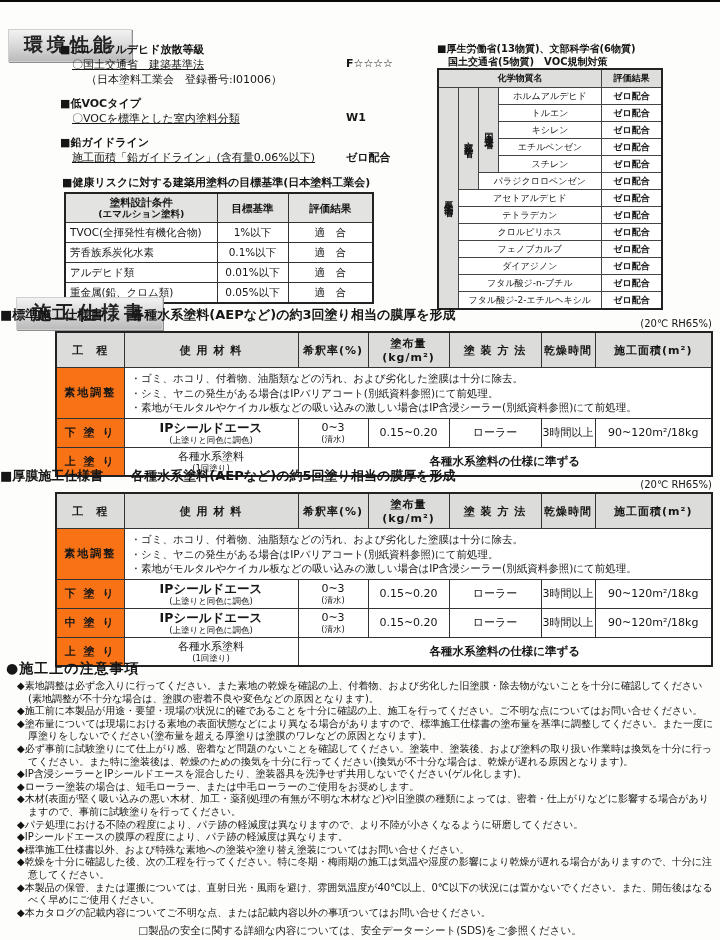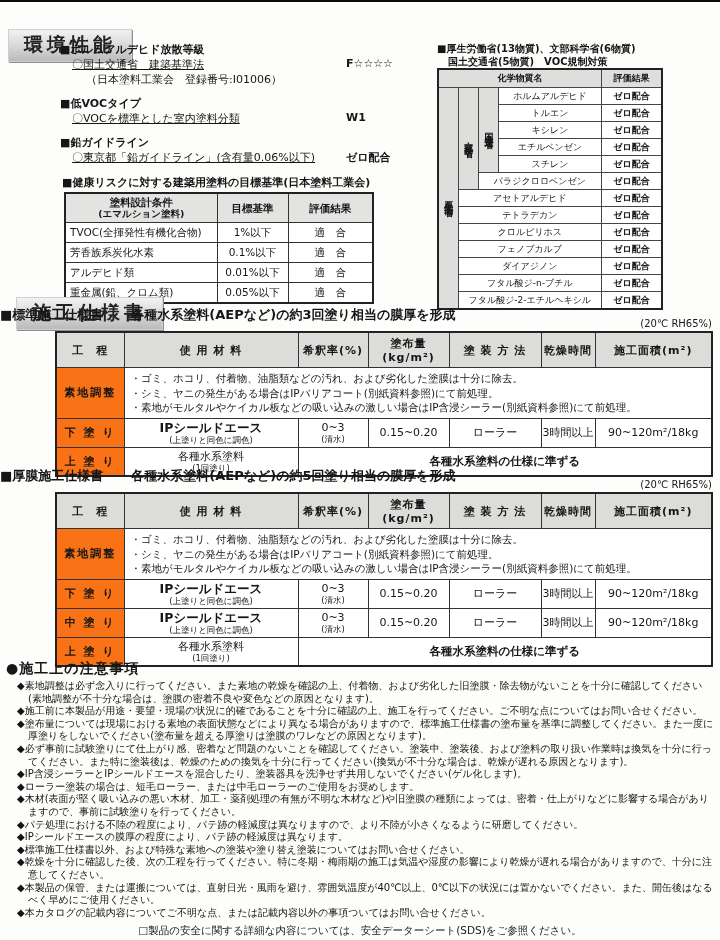--- a/index.html
+++ b/index.html
@@ -102,21 +102,21 @@
       <div class="env-line2">（日本塗料工業会　登録番号:I01006）</div>
       <div class="env-value">F☆☆☆☆</div>
     </div>
     <div class="env-item">
       <div class="env-heading">■低VOCタイプ</div>
       <div class="env-line">〇VOCを標準とした室内塗料分類</div>
       <div class="env-value">W1</div>
     </div>
     <div class="env-item">
       <div class="env-heading">■鉛ガイドライン</div>
-      <div class="env-line">〇東京都「鉛ガイドライン」(含有量0.06%以下)</div>
+      <div class="env-line">施工面積「鉛ガイドライン」(含有量0.06%以下)</div>
       <div class="env-value">ゼロ配合</div>
     </div>
 
     <div class="target-caption">■健康リスクに対する建築用塗料の目標基準(日本塗料工業会)</div>
     <table class="target-table">
       <colgroup>
           <col style="width:152px">
           <col style="width:71px">
           <col style="width:85px">
         </colgroup>

